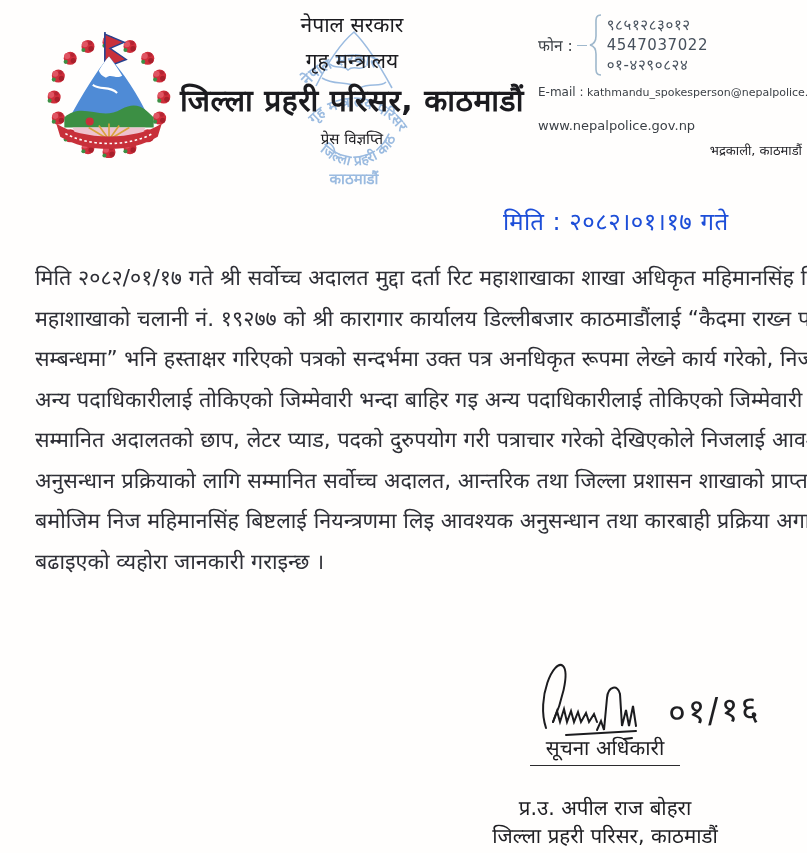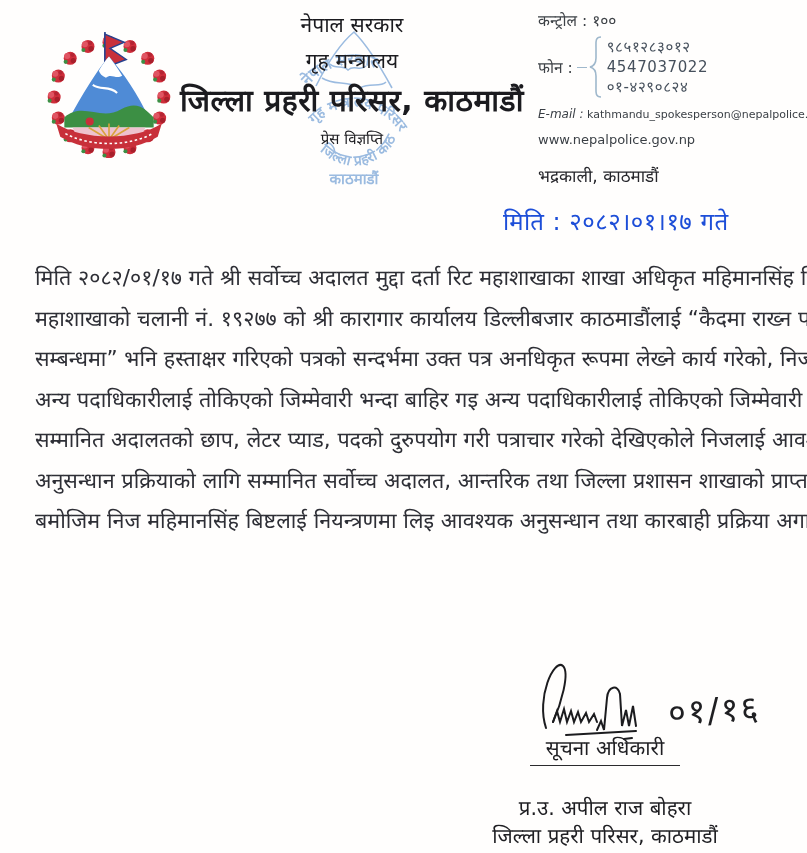--- a/index.html
+++ b/index.html
@@ -27,23 +27,23 @@
     position:absolute;left:538px;top:10px;width:264px;z-index:3;
     color:#3f4348;
   }
   .contact .control{font-size:15.5px;line-height:22px;}
   .phone-row{display:flex;align-items:center;margin-top:3px;}
   .phone-label{font-size:15.5px;margin-right:4px;white-space:nowrap;}
   .phone-dash{width:10px;height:0;border-top:1.4px solid #9fb8cc;margin-right:2px;}
   .brace{flex:0 0 auto;margin-right:5px;}
   .phone-list{display:flex;flex-direction:column;font-size:15px;line-height:20px;letter-spacing:.6px;color:#46505c;}
   .email-row{font-size:11px;line-height:16px;margin-top:7px;white-space:nowrap;color:#3a3f45;}
-  .email-row .lbl{font-size:12px;font-style:italic;}
-  .website{font-size:13px;line-height:18px;margin-top:8px;color:#3a3f45;}
-  .address{font-size:17px;line-height:24px;margin-top:15px;color:#26262b;}
+  .email-row .lbl{font-size:12px;}
+  .website{font-size:13px;line-height:18px;margin-top:16px;color:#3a3f45;}
+  .address{font-size:13px;line-height:24px;margin-top:4px;color:#26262b;text-align:right;}
   
   .date-line{
     position:absolute;left:503px;top:204px;z-index:3;
     font-size:24px;color:#1d4ed8;letter-spacing:.5px;white-space:nowrap;
   }
   
   .body-text{
     position:absolute;left:35px;top:258px;width:740px;z-index:3;
     font-size:21.5px;color:#2e2f36;
   }
@@ -145,21 +145,20 @@
   </svg>
 
   <div class="head-center">
     <div class="gov-line">नेपाल सरकार</div>
     <div class="ministry-line">गृह मन्त्रालय</div>
     <div class="office-title">जिल्ला प्रहरी परिसर, काठमाडौं</div>
     <div class="doc-type">प्रेस विज्ञप्ति</div>
   </div>
 
   <div class="contact">
-    <div class="control">कन्ट्रोल : १००</div>
     <div class="phone-row">
       <span class="phone-label">फोन :</span>
       <span class="phone-dash"></span>
       <svg class="brace" width="13" height="64" viewBox="0 0 13 64">
         <path d="M12,2 C6,2 7,7 7,13 L7,23 C7,28 5,31 1,32 C5,33 7,36 7,41 L7,51 C7,57 6,62 12,62" stroke="#9fb8cc" stroke-width="1.6" fill="none"></path>
       </svg>
       <span class="phone-list">
         <span>९८५१२८३०१२</span>
         <span>4547037022</span>
         <span>०१-४२९०८२४</span>
@@ -176,20 +175,21 @@
   <div class="date-line">मिति : २०८२।०१।१७ गते</div>
 
   <div class="body-text">
     <div class="ln">मिति २०८२/०१/१७ गते श्री सर्वोच्च अदालत मुद्दा दर्ता रिट महाशाखाका शाखा अधिकृत महिमानसिंह बिष्टले</div>
     <div class="ln">महाशाखाको चलानी नं. १९२७७ को श्री कारागार कार्यालय डिल्लीबजार काठमाडौंलाई “कैदमा राख्न पठाइएको</div>
     <div class="ln">सम्बन्धमा” भनि हस्ताक्षर गरिएको पत्रको सन्दर्भमा उक्त पत्र अनधिकृत रूपमा लेख्ने कार्य गरेको, निज अधिकृतले</div>
     <div class="ln">अन्य पदाधिकारीलाई तोकिएको जिम्मेवारी भन्दा बाहिर गइ अन्य पदाधिकारीलाई तोकिएको जिम्मेवारी ग्रहण गरी</div>
     <div class="ln">सम्मानित अदालतको छाप, लेटर प्याड, पदको दुरुपयोग गरी पत्राचार गरेको देखिएकोले निजलाई आवश्यक</div>
     <div class="ln">अनुसन्धान प्रक्रियाको लागि सम्मानित सर्वोच्च अदालत, आन्तरिक तथा जिल्ला प्रशासन शाखाको प्राप्त पत्र</div>
     <div class="ln">बमोजिम निज महिमानसिंह बिष्टलाई नियन्त्रणमा लिइ आवश्यक अनुसन्धान तथा कारबाही प्रक्रिया अगाडि</div>
+    <div class="ln last">बढाइएको व्यहोरा जानकारी गराइन्छ ।</div>
   </div>
 
   <svg class="sig-svg" width="145" height="88" viewBox="0 0 145 88">
     <g stroke="#1c1c1f" stroke-width="2" fill="none" stroke-linecap="round">
       <path d="M18,76 C8,46 26,6 35,14 C42,21 33,52 25,70"></path>
       <path d="M25,70 l4,-11 l3,11 l4,-13 l3,13 l4,-11 l3,11 l4,-10 l3,10 l5,-9 l3,9 l5,-8 l3,8"></path>
       <path d="M69,78 l4,-9 l3,9 l3,-32 C80,34 90,32 92,42 L94,74 l4,-16 l3,16 l4,-20 l3,20"></path>
       <path d="M38,83 L108,79"></path>
       <path d="M96,87 L104,86"></path>
     </g>

